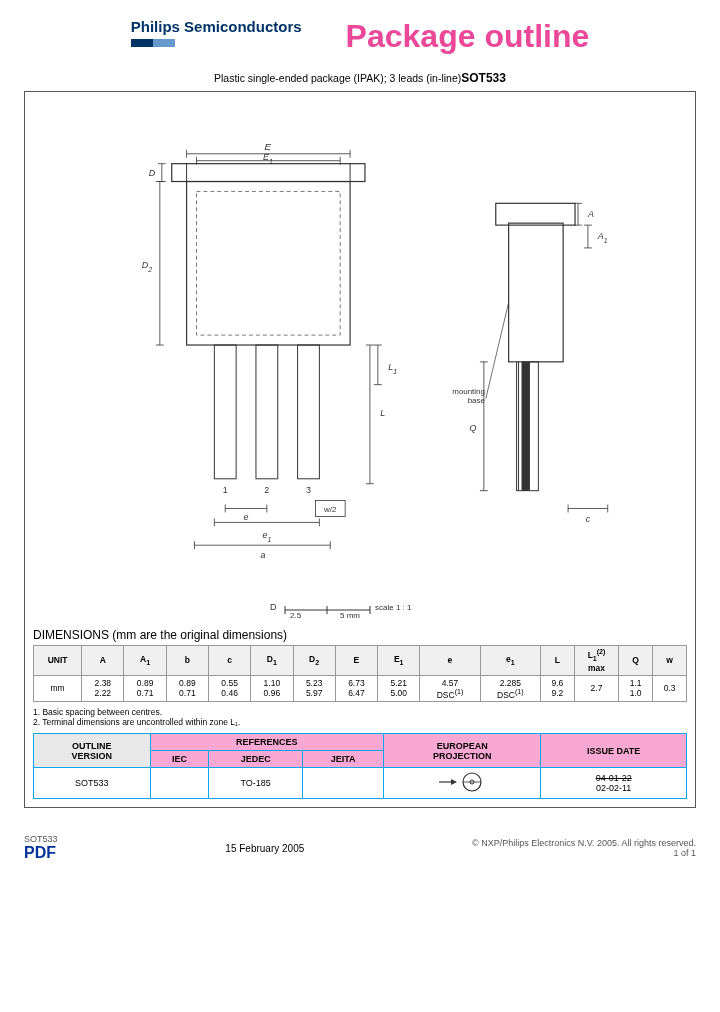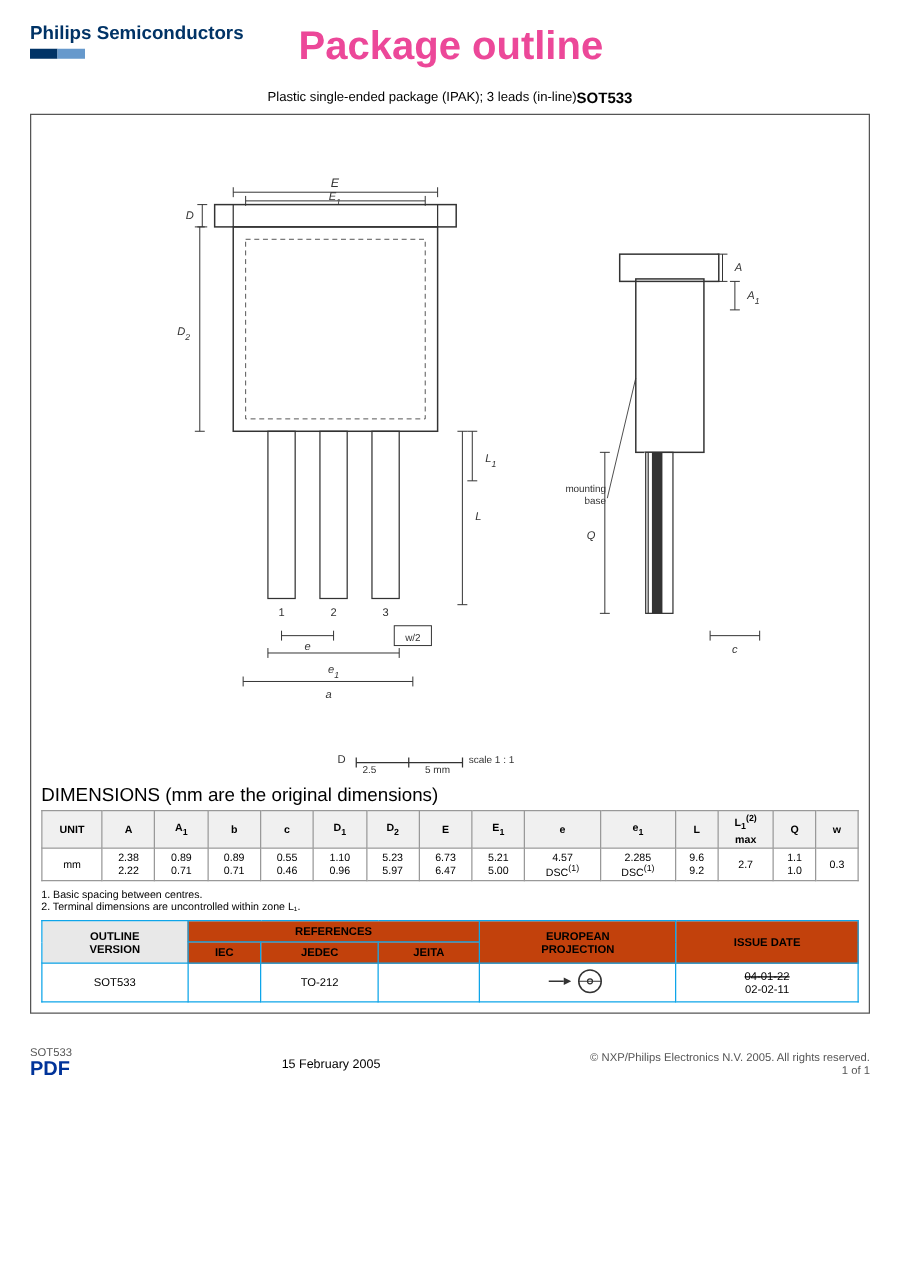--- a/index.html
+++ b/index.html
@@ -8,21 +8,21 @@
       min-height: 1012px;
       background: #fff;
       font-family: Arial, Helvetica, sans-serif;
       font-size: 11px;
       color: #000;
     }
 
     
     .header {
       display: flex;
-      justify-content: flex-start;
+      justify-content: center;
       align-items: flex-start;
       padding: 18px 24px 6px 24px;
       border-bottom: none;
       gap: 44px;
     }
     .header-left .company-name {
       font-size: 15px;
       font-weight: bold;
       color: #003366;
     }
@@ -77,21 +77,21 @@
       text-align: center;
       font-size: 9px;
       margin: 6px 0 6px 0;
     }
 
     
     .dim-table-section {
       margin-top: 6px;
     }
     .dim-title {
-      font-size: 15px;
+      font-size: 12px;
       margin-bottom: 3px;
     }
     .dim-table {
       border-collapse: collapse;
       width: 100%;
       font-size: 8.5px;
     }
     .dim-table th, .dim-table td {
       border: 1px solid #999;
       padding: 2px 3px;
@@ -116,21 +116,21 @@
       width: 100%;
       font-size: 9px;
       margin-top: 6px;
     }
     .ref-table th, .ref-table td {
       border: 1px solid #0ea5e9;
       padding: 3px 5px;
       text-align: center;
     }
     .ref-table th {
-      background: #c2410c;
+      background: #f9a8d4;
       font-weight: bold;
     }
     .ref-table .col-outline { background: #e8e8e8; }
 
     
     .footer {
       display: flex;
       justify-content: space-between;
       align-items: center;
       padding: 8px 24px 4px 24px;
@@ -347,21 +347,21 @@
         <tr>
           <th>IEC</th>
           <th>JEDEC</th>
           <th>JEITA</th>
         </tr>
       </thead>
       <tbody>
         <tr>
           <td>SOT533</td>
           <td></td>
-          <td>TO-212</td>
+          <td>TO-185</td>
           <td></td>
           <td>
             
             <svg width="50" height="22" viewBox="0 0 50 22">
 
               <line x1="2" y1="11" x2="14" y2="11" stroke="#333" stroke-width="1.2"></line>
               <polygon points="14,8 20,11 14,14" fill="#333"></polygon>
 
               <circle cx="35" cy="11" r="9" fill="none" stroke="#333" stroke-width="1.2"></circle>
               <circle cx="35" cy="11" r="2" fill="none" stroke="#333" stroke-width="1"></circle>

